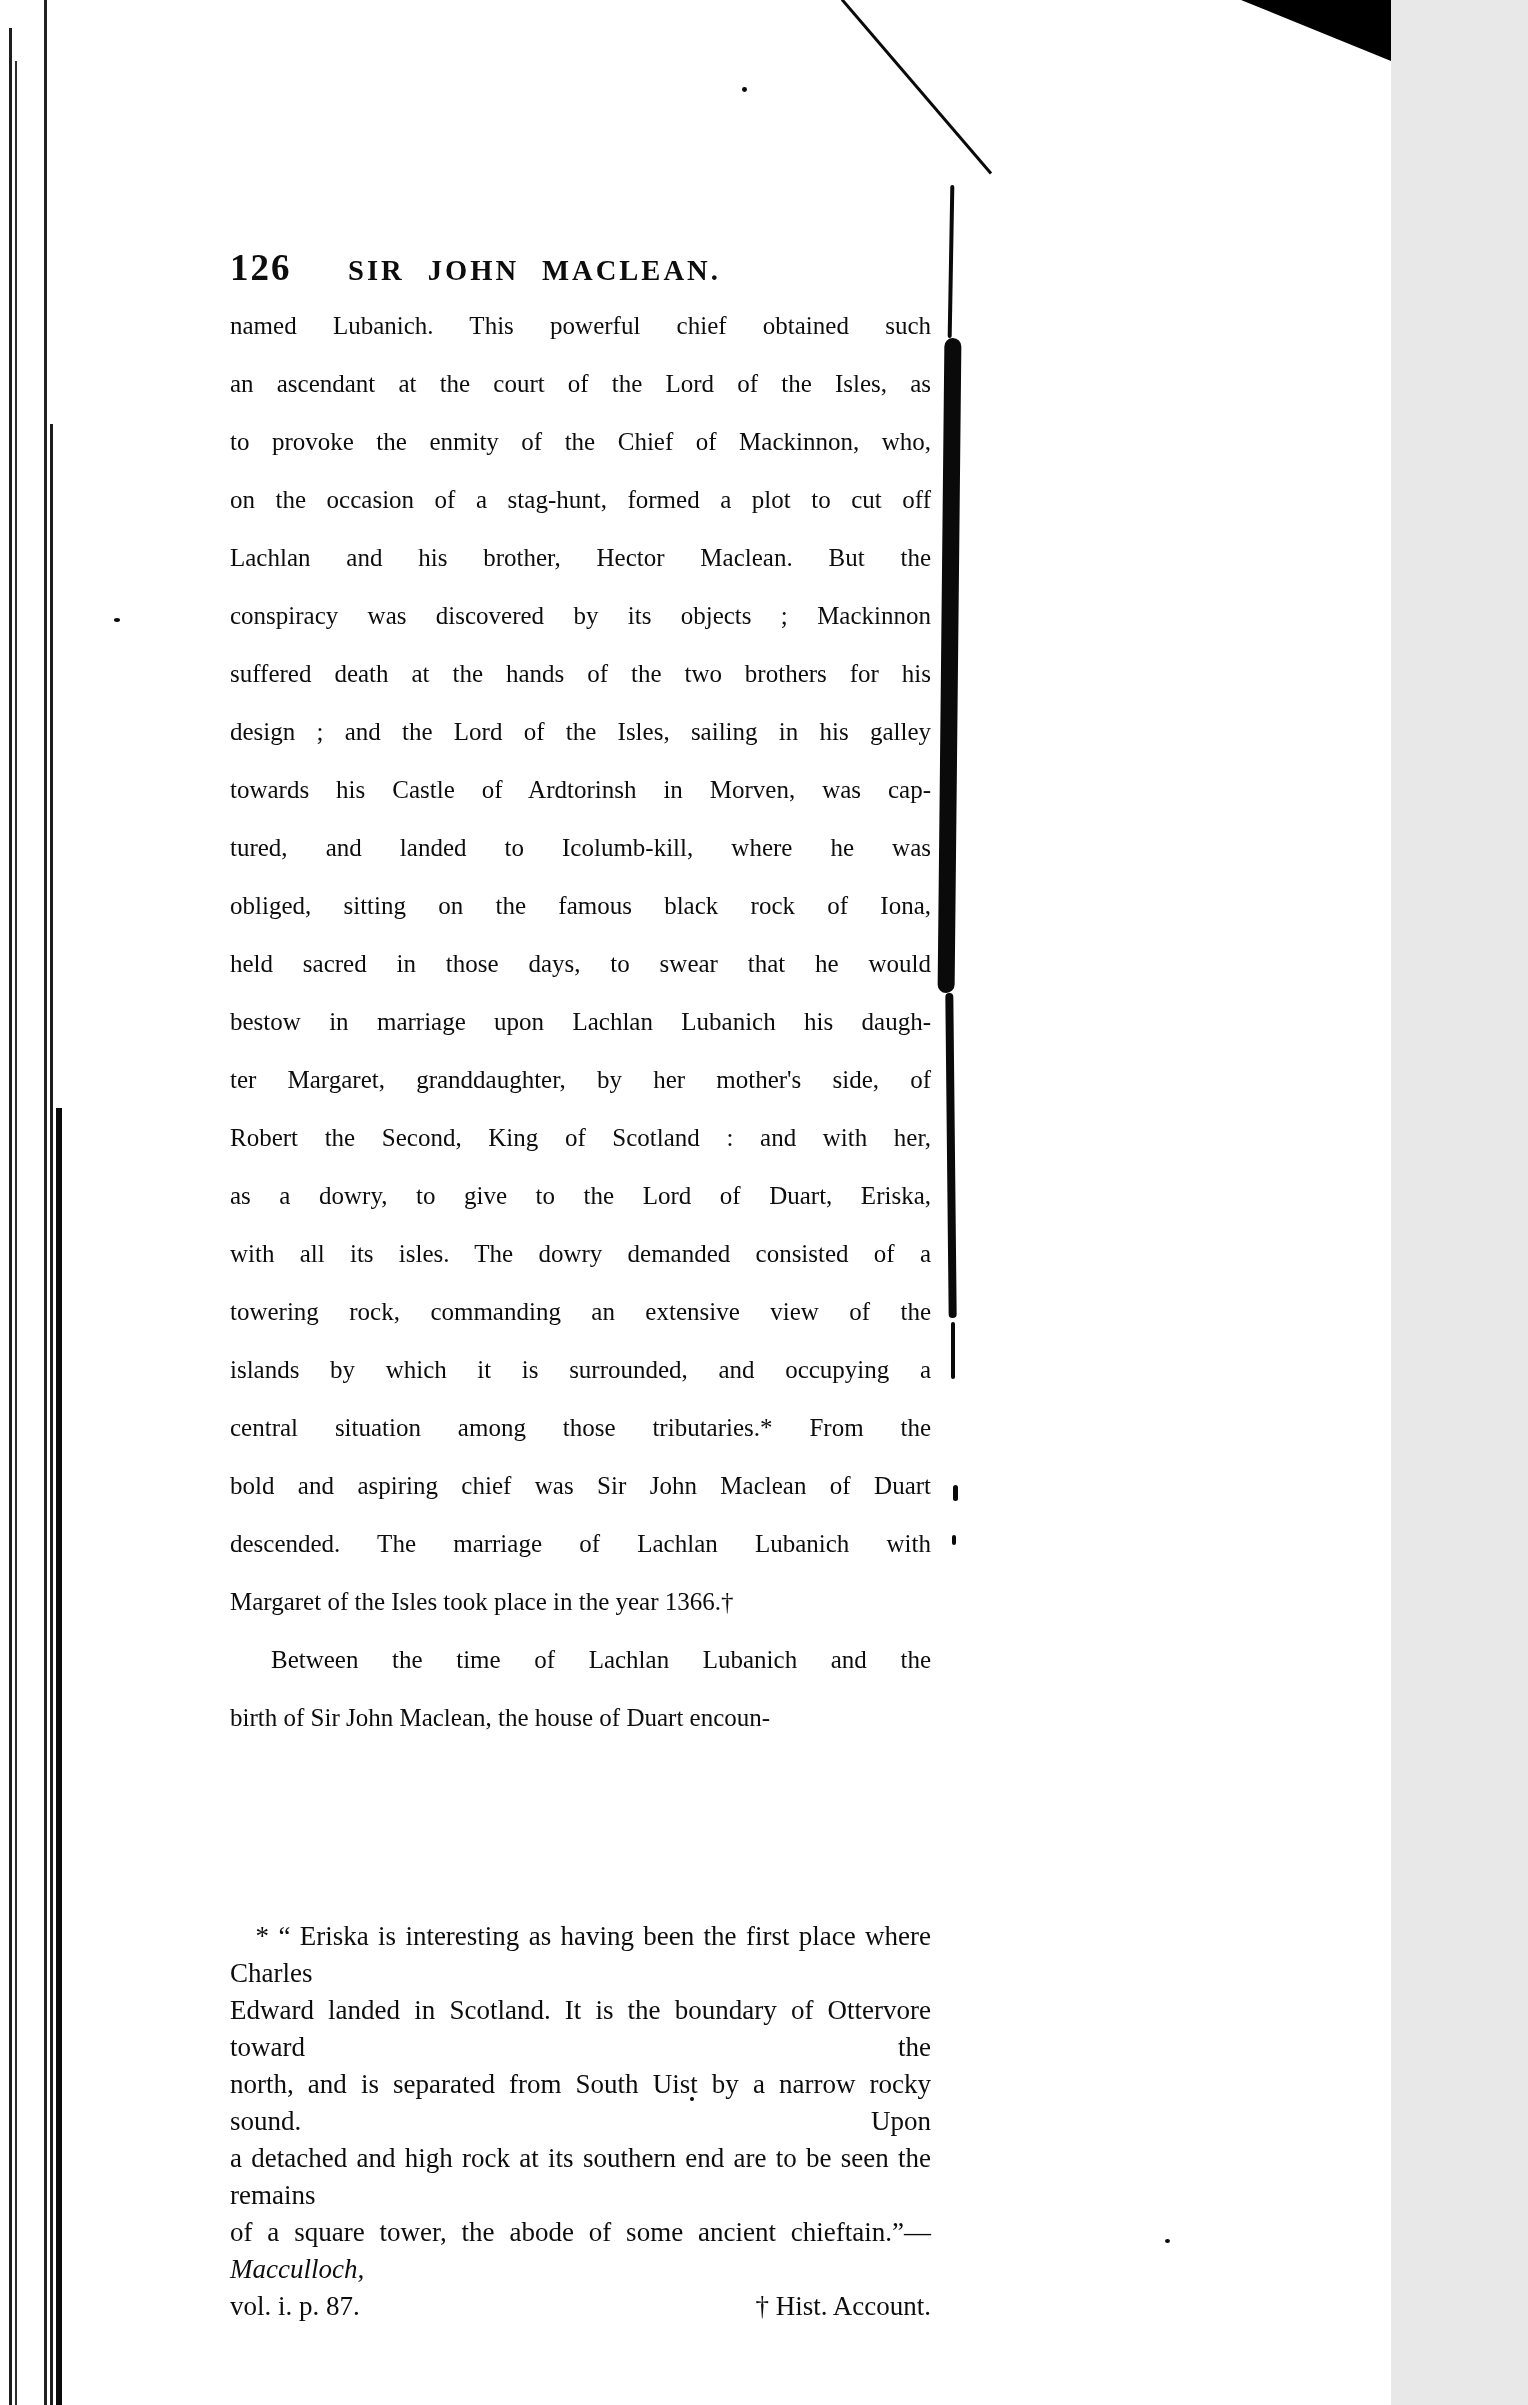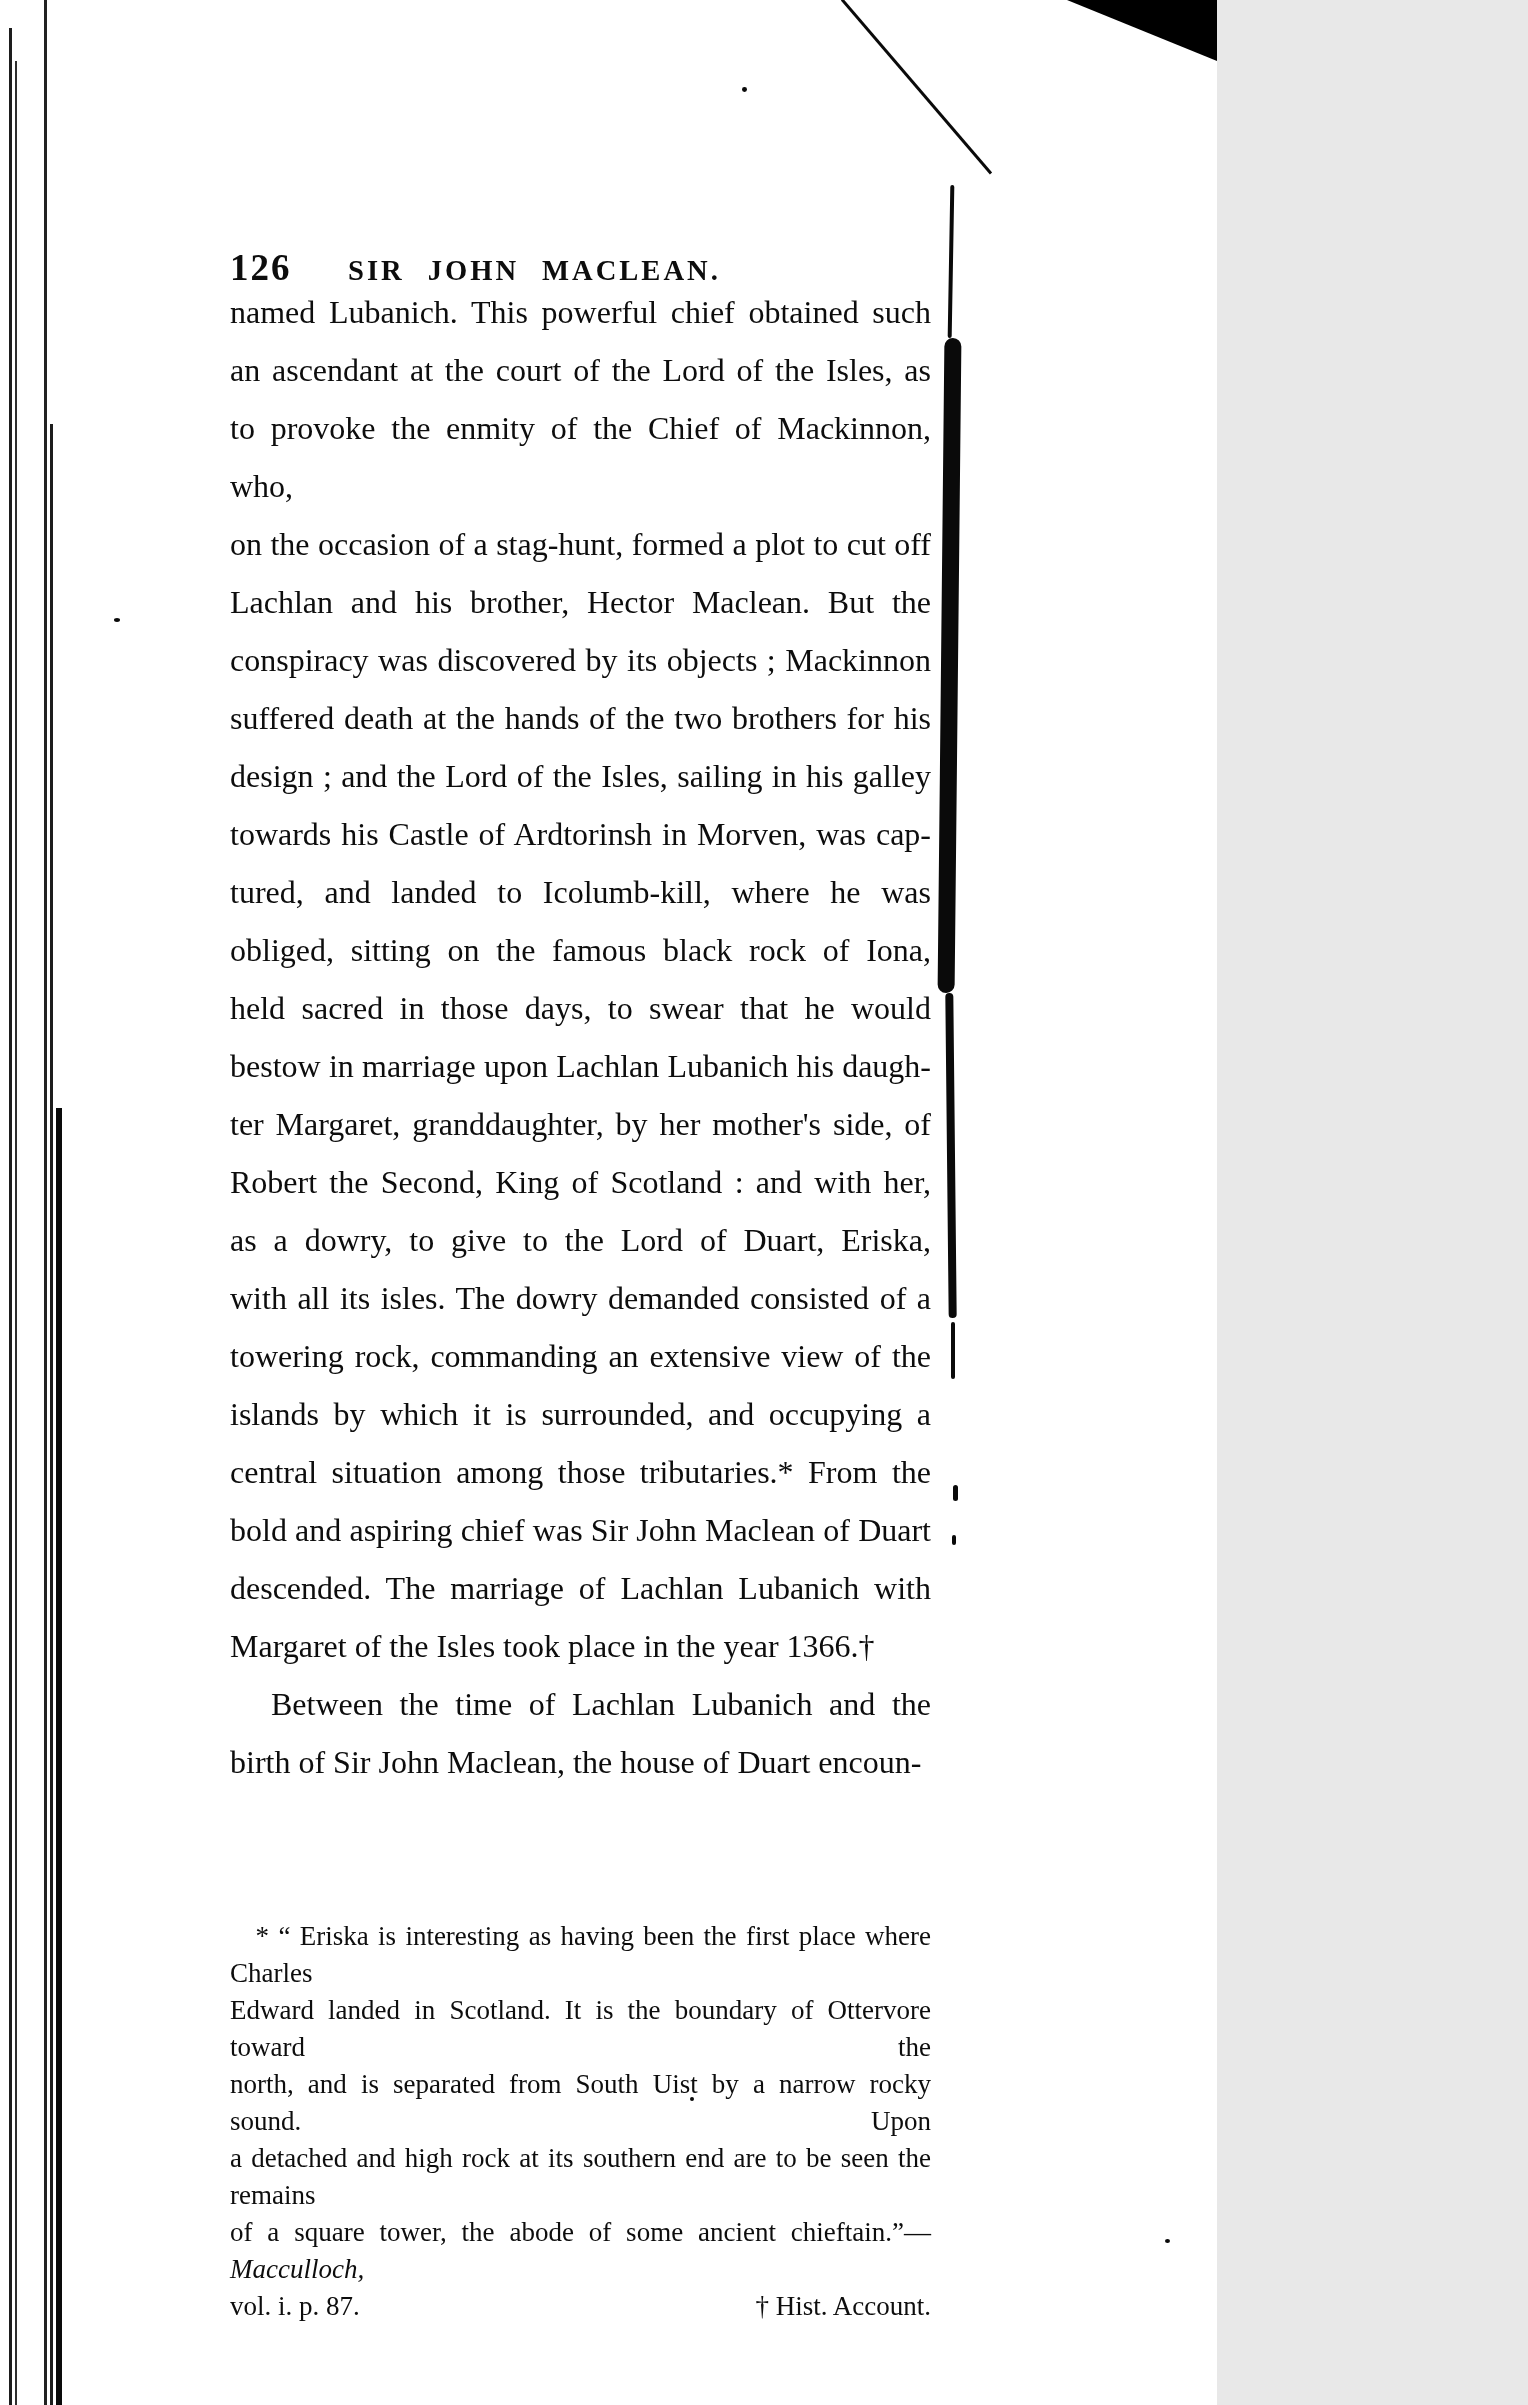--- a/index.html
+++ b/index.html
@@ -1,40 +1,40 @@
 <!DOCTYPE html>
 <html><head>
 <meta charset="utf-8">
 <style>
   html,body{margin:0;padding:0;background:#e8e8e8;}
   .screenshot{
     position:relative;
-    width:1217px;height:2406px;
+    width:1391px;height:2406px;
     background:#ffffff;
     overflow:hidden;
     font-family:"Liberation Serif","DejaVu Serif",serif;
     color:#0d0d0d;
   }
   
   .header-row{
     position:absolute;left:230px;top:246px;width:701px;
     display:flex;align-items:baseline;justify-content:space-between;
   }
   .pagenum{
     width:118px;font-size:37px;letter-spacing:2px;font-weight:600;
   }
   .running-head{
     flex:1;text-align:left;
     font-size:28.6px;letter-spacing:3px;word-spacing:12.8px;font-weight:600;
   }
   .header-spacer{width:85px;}
   
   .bodytext{
-    position:absolute;left:230px;top:283px;width:701px;
-    font-size:32px;line-height:58px;
+    position:absolute;left:230px;top:297px;width:701px;
+    font-size:25px;line-height:58px;
   }
   .bl{white-space:nowrap;}
   .bl.j{white-space:normal;text-align:justify;text-align-last:justify;}
   .bl.ind{text-indent:41px;}
   
   .footnote{
     position:absolute;left:230px;top:1918px;width:701px;
     font-size:27px;line-height:37px;
   }
   .fl{text-align:justify;text-align-last:justify;}

